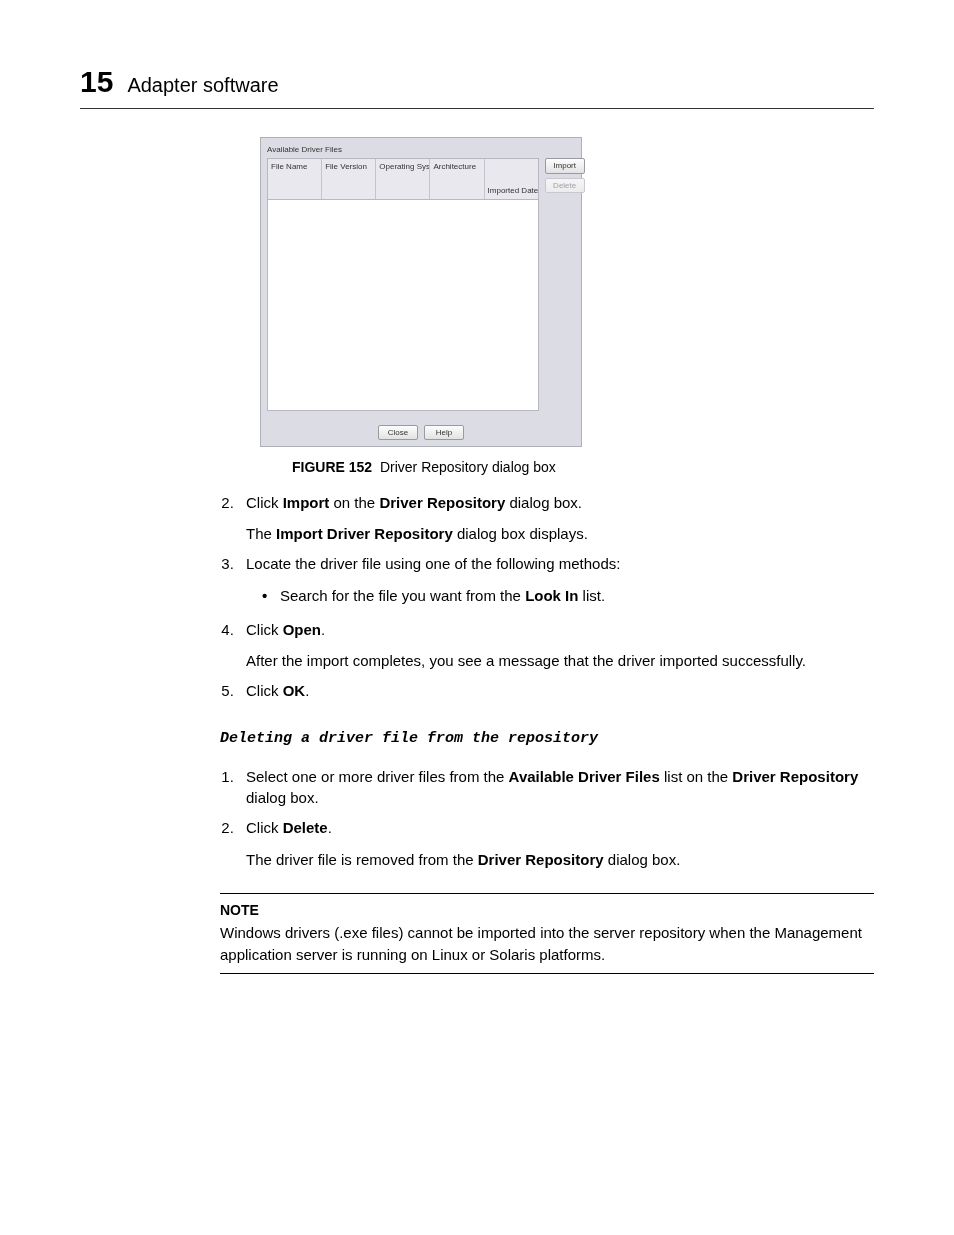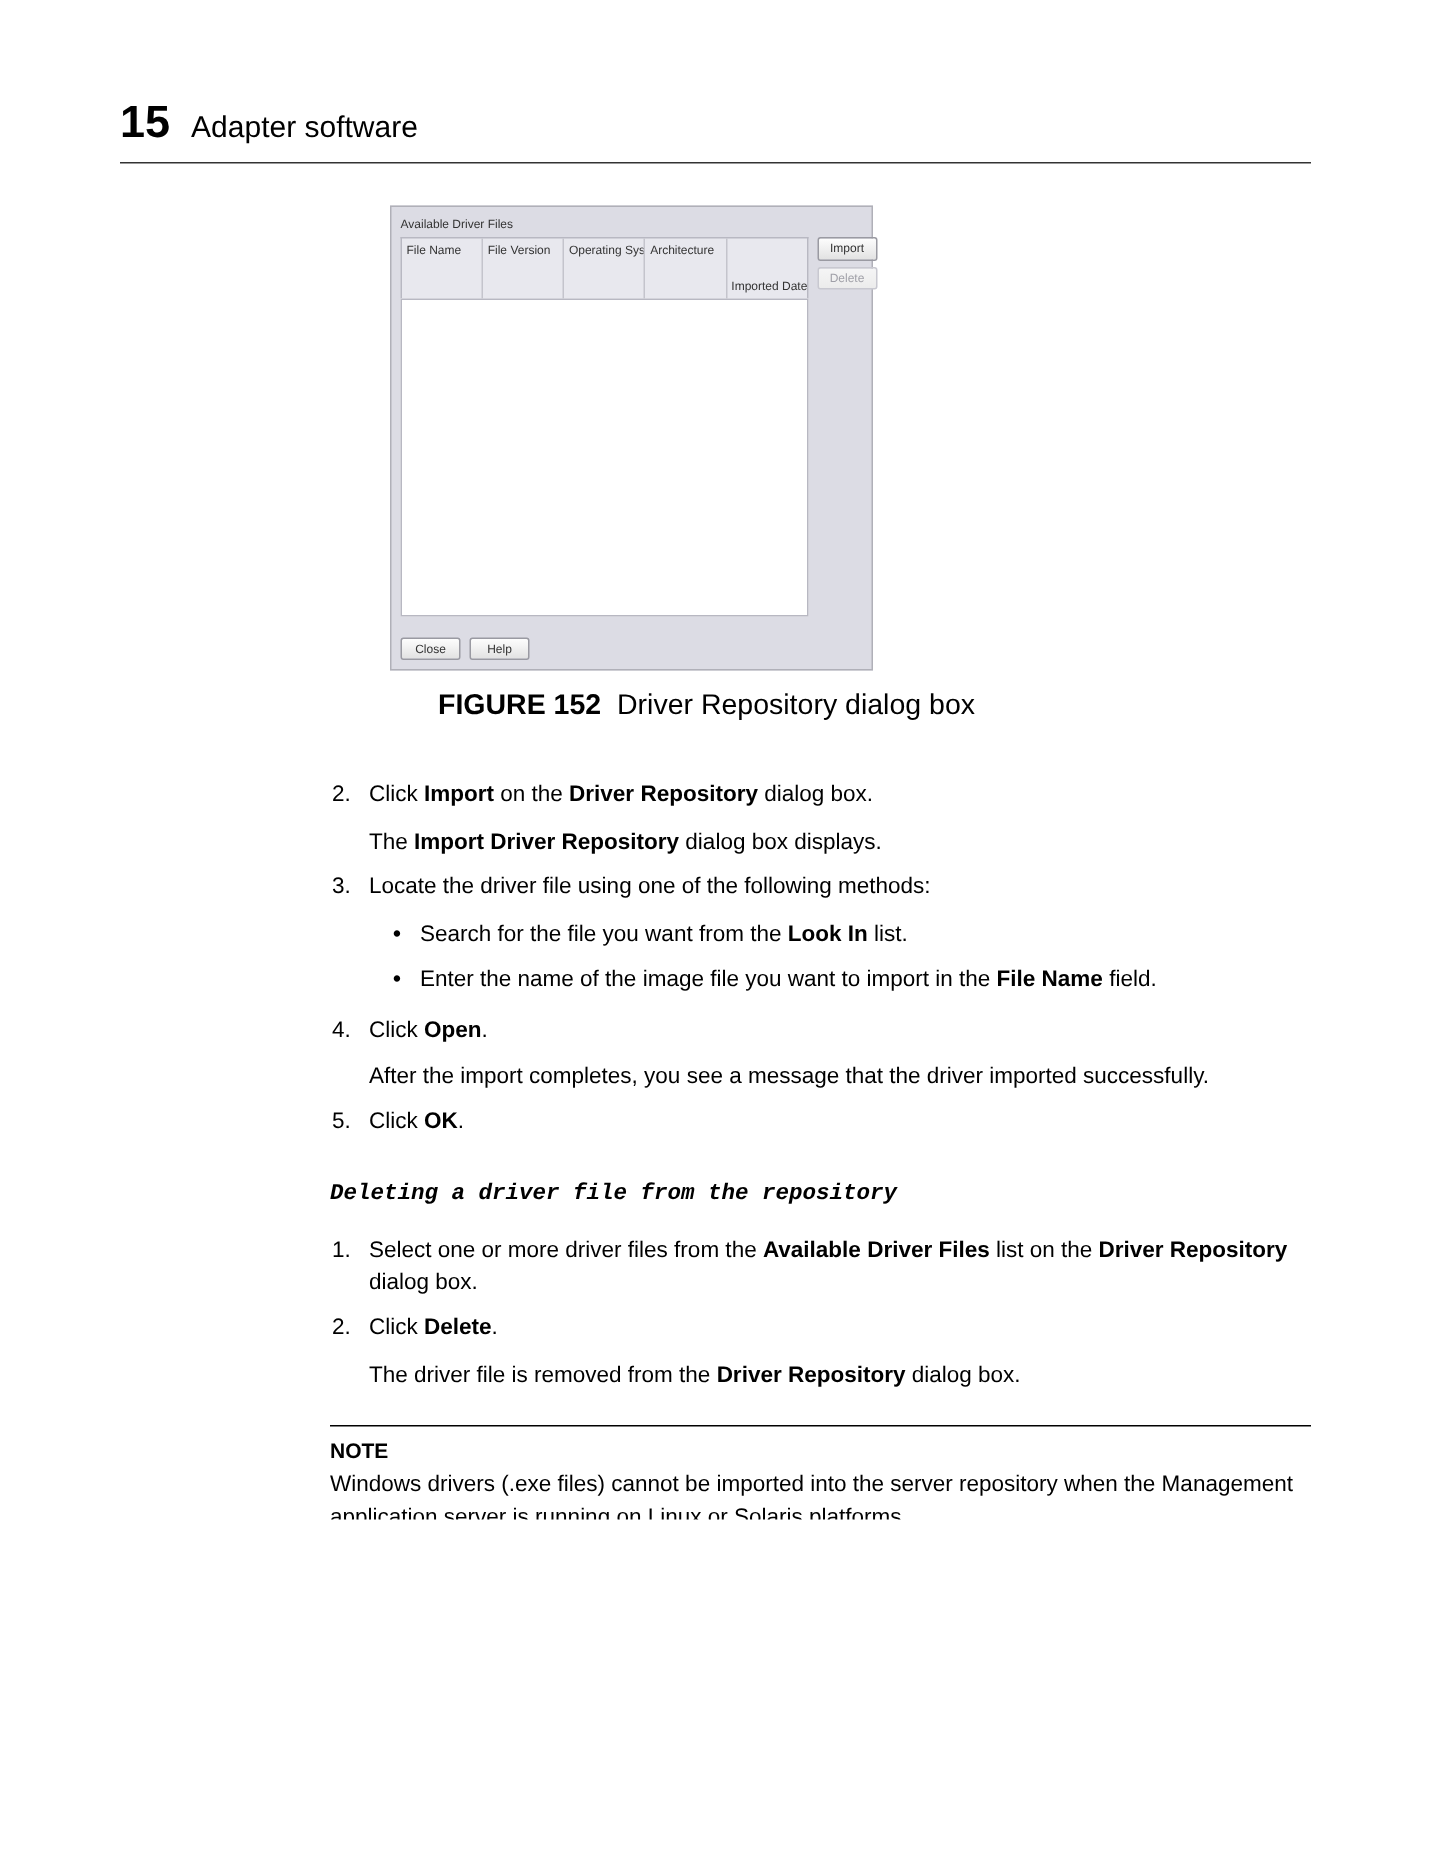--- a/index.html
+++ b/index.html
@@ -96,28 +96,28 @@
     text-align:center;
     line-height:1.2;
   }
   .d-btn.disabled{
     color:#a0a0a8;
     border-color:#c8c8d0;
     background:linear-gradient(#f5f5f6,#ececec);
   }
   .dialog-footer{
     display:flex;
-    justify-content:flex-start;
+    justify-content:center;
     gap:6px;
     padding:6px 6px 6px 6px;
   }
   
   .caption{
-    font-size:19px;
-    margin:10px 0 34px 40px;
+    font-size:14px;
+    margin:10px 0 14px 40px;
     padding-left:32px;
   }
   .caption b{font-weight:bold;}
   ol.steps{
     margin:0 0 22px 0;
     padding-left:18px;
   }
   ol.steps>li{
     padding-left:8px;
     margin-bottom:8px;
@@ -207,23 +207,20 @@
         <div class="step-body">
           <span>The </span><span class="semibold">Import Driver Repository</span><span> dialog box displays.</span>
         </div>
       </li>
       <li>
         <span>Locate the driver file using one of the following methods:</span>
         <ul class="bullets">
           <li>
             <span>Search for the file you want from the </span><span class="semibold">Look In</span><span> list.</span>
           </li>
-          <li>
-            <span>Enter the name of the image file you want to import in the </span><span class="semibold">File Name</span><span> field.</span>
-          </li>
         </ul>
       </li>
       <li>
         <span>Click </span><span class="semibold">Open</span><span>.</span>
         <div class="step-body">After the import completes, you see a message that the driver imported successfully.</div>
       </li>
       <li>
         <span>Click </span><span class="semibold">OK</span><span>.</span>
       </li>
     </ol>

